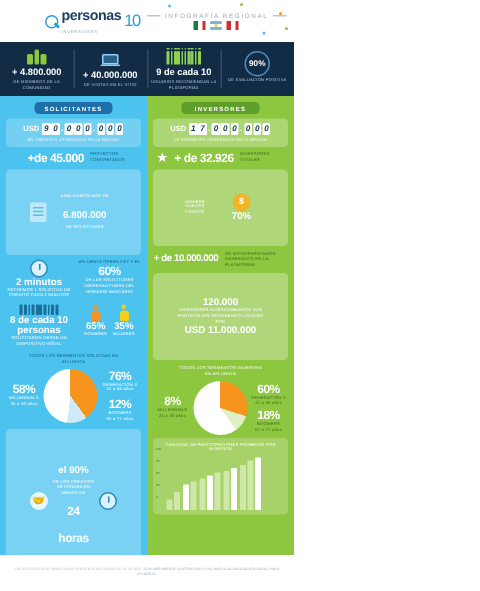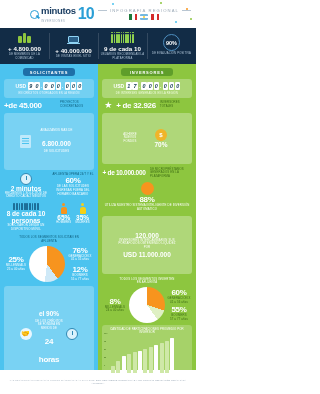--- a/index.html
+++ b/index.html
@@ -20,21 +20,21 @@
   .logo-mark {
     width:9px; height:9px; border:1.6px solid #2b9fd6; border-radius:50%;
     position:relative; flex:none;
   }
   .logo-mark:after{
     content:""; position:absolute; width:4px; height:1.6px; background:#2b9fd6;
     transform:rotate(45deg); bottom:-0.5px; right:-2px;
   }
   .logo-text { font-size:9.5px; font-weight:bold; color:#1c3f63; letter-spacing:-0.3px; }
   .logo-ten {
-    font-size:16px; font-weight:bold; color:#2b9fd6; letter-spacing:-1px;
+    font-size:11px; font-weight:normal; color:#2b9fd6; letter-spacing:-1px;
     position:relative;
   }
   .logo-sub { font-size:2.6px; color:#8fa2b4; letter-spacing:.6px; margin-top:4px; }
   .confetti { position:absolute; width:2px; height:2px; border-radius:50%; }
 
   .header-right {
     margin-left:auto; margin-right:5px; display:flex;
     flex-direction:column; align-items:center; gap:1px;
   }
   .hr-title { display:flex; align-items:center; gap:3px; }
@@ -164,21 +164,21 @@
   <div class="header">
     <div class="confetti" style="left:112px;top:3px;background:#4cc3ef"></div>
     <div class="confetti" style="left:160px;top:2px;background:#8dc63f"></div>
     <div class="confetti" style="left:186px;top:8px;background:#f7941e"></div>
     <div class="confetti" style="left:175px;top:21px;background:#4cc3ef"></div>
     <div class="confetti" style="left:190px;top:18px;background:#8dc63f"></div>
 
     <div class="logo-wrap">
       <div class="logo-mark"></div>
       <div>
-        <div class="logo-text">minutos</div>
+        <div class="logo-text">personas</div>
         <div class="logo-sub">INVERSIONES</div>
       </div>
       <div class="logo-ten">10</div>
     </div>
 
     <div class="header-right">
       <div class="hr-title">
         <span class="hr-line"></span>
         <span class="hr-text">INFOGRAFÍA REGIONAL</span>
         <span class="hr-line"></span>
@@ -269,21 +269,21 @@
               <i class="digit">0</i>
               <i class="digit sep">.</i>
               <i class="digit">0</i>
               <i class="digit">0</i>
               <i class="digit">0</i>
           </span>
         </div>
         <div class="hero-sub">EN CRÉDITOS OTORGADOS EN LA REGIÓN</div>
       </div>
 
-      <div class="block row gap4" style="justify-content:space-between">
+      <div class="block row gap4" style="justify-content:flex-end">
         <span class="big-num">+de 45.000</span>
         <span class="lbl-s lbl-dk" style="max-width:34px">PROYECTOS CONCRETADOS</span>
       </div>
 
       <div class="block card row gap4">
         <span class="ic-doc"></span>
         <span class="center" style="flex:1">
           <span class="lbl-s lbl-w" style="display:block">ANALIZAMOS MÁS DE</span>
           <span class="mid-num">6.800.000</span>
           <span class="lbl-s lbl-w" style="display:block">DE SOLICITUDES</span>
@@ -339,21 +339,21 @@
             <div class="mid-num">35%</div>
             <div class="lbl-s lbl-w">MUJERES</div>
           </div>
         </div>
       </div>
 
       <div class="block center" style="margin-top:5px">
         <div class="lbl-s lbl-dk" style="padding:0 14px">TODOS LOS SEGMENTOS SOLICITAN EN AFLUENTA</div>
         <div class="row between" style="margin-top:2px;align-items:center">
           <div class="center" style="width:24px">
-            <div class="big-num">25%</div>
+            <div class="big-num">58%</div>
             <div class="lbl-s lbl-w">MILLENNIALS</div>
             <div class="lbl-s lbl-w">25 a 40 años</div>
           </div>
           <div class="donut" style="background:conic-gradient(#f7941e 0 40%, #cfe9f7 40% 52%, #ffffff 52% 100%);"></div>
           <div class="center" style="width:28px">
             <div class="big-num">76%</div>
             <div class="lbl-s lbl-w">GENERACIÓN X</div>
             <div class="lbl-s lbl-w">41 a 55 años</div>
             <div class="big-num" style="margin-top:3px">12%</div>
             <div class="lbl-s lbl-w">BOOMERS</div>
@@ -425,48 +425,41 @@
           <span class="ic-money" style="margin:0 auto">$</span>
           <span class="mid-num" style="display:block">70%</span>
         </span>
       </div>
 
       <div class="block row gap4" style="align-items:center;margin-top:4px">
         <span class="big-num" style="width:44px;text-align:center;font-size:6.5px">+ de 10.000.000</span>
         <span class="lbl-s lbl-gd" style="flex:1">DE MICROPRÉSTAMOS GENERADOS EN LA PLATAFORMA</span>
       </div>
 
-      <div class="block center" style="margin-top:4px">
-        <div style="display:flex;justify-content:center">
-          <span style="width:13px;height:13px;border-radius:50%;background:#f7941e;display:block"></span>
-        </div>
-        <div class="big-num">88%</div>
-        <div class="lbl-s lbl-w">UTILIZA NUESTRO SISTEMA INTELIGENTE DE INVERSIÓN AUTOMÁTICO</div>
-      </div>
 
       <div class="block center card card-g" style="margin-top:4px">
         <div class="mid-num">120.000</div>
         <div class="lbl-s lbl-w">INVERSORES INTERCAMBIARON SUS PORTAFOLIOS OBTENIENDO LIQUIDEZ POR</div>
         <div class="mid-num" style="margin-top:1px">USD 11.000.000</div>
       </div>
 
       <div class="block center" style="margin-top:4px">
         <div class="lbl-s lbl-w" style="padding:0 16px">TODOS LOS SEGMENTOS INVIERTEN EN AFLUENTA</div>
         <div class="row between" style="margin-top:2px;align-items:center">
           <div class="center" style="width:26px">
             <div class="big-num">8%</div>
             <div class="lbl-s lbl-gd">MILLENNIALS</div>
             <div class="lbl-s lbl-gd">24 a 40 años</div>
           </div>
           <div class="donut" style="background:conic-gradient(#f7941e 0 30%, #dff0c4 30% 40%, #ffffff 40% 100%);"></div>
           <div class="center" style="width:26px">
             <div class="big-num">60%</div>
             <div class="lbl-s lbl-gd">GENERACIÓN X</div>
             <div class="lbl-s lbl-gd">41 a 56 años</div>
-            <div class="big-num" style="margin-top:1px">55%</div>
+            <div class="big-num" style="margin-top:1px">18%</div>
             <div class="lbl-s lbl-gd">BOOMERS</div>
             <div class="lbl-s lbl-gd">57 a 77 años</div>
           </div>
         </div>
       </div>
 
       <div class="chart-wrap">
         <div class="lbl-s lbl-w center" style="margin-bottom:2px">CANTIDAD DE PARTICIPACIONES PROMEDIO POR INVERSOR</div>
         <div class="yax">
           <span>100</span>

